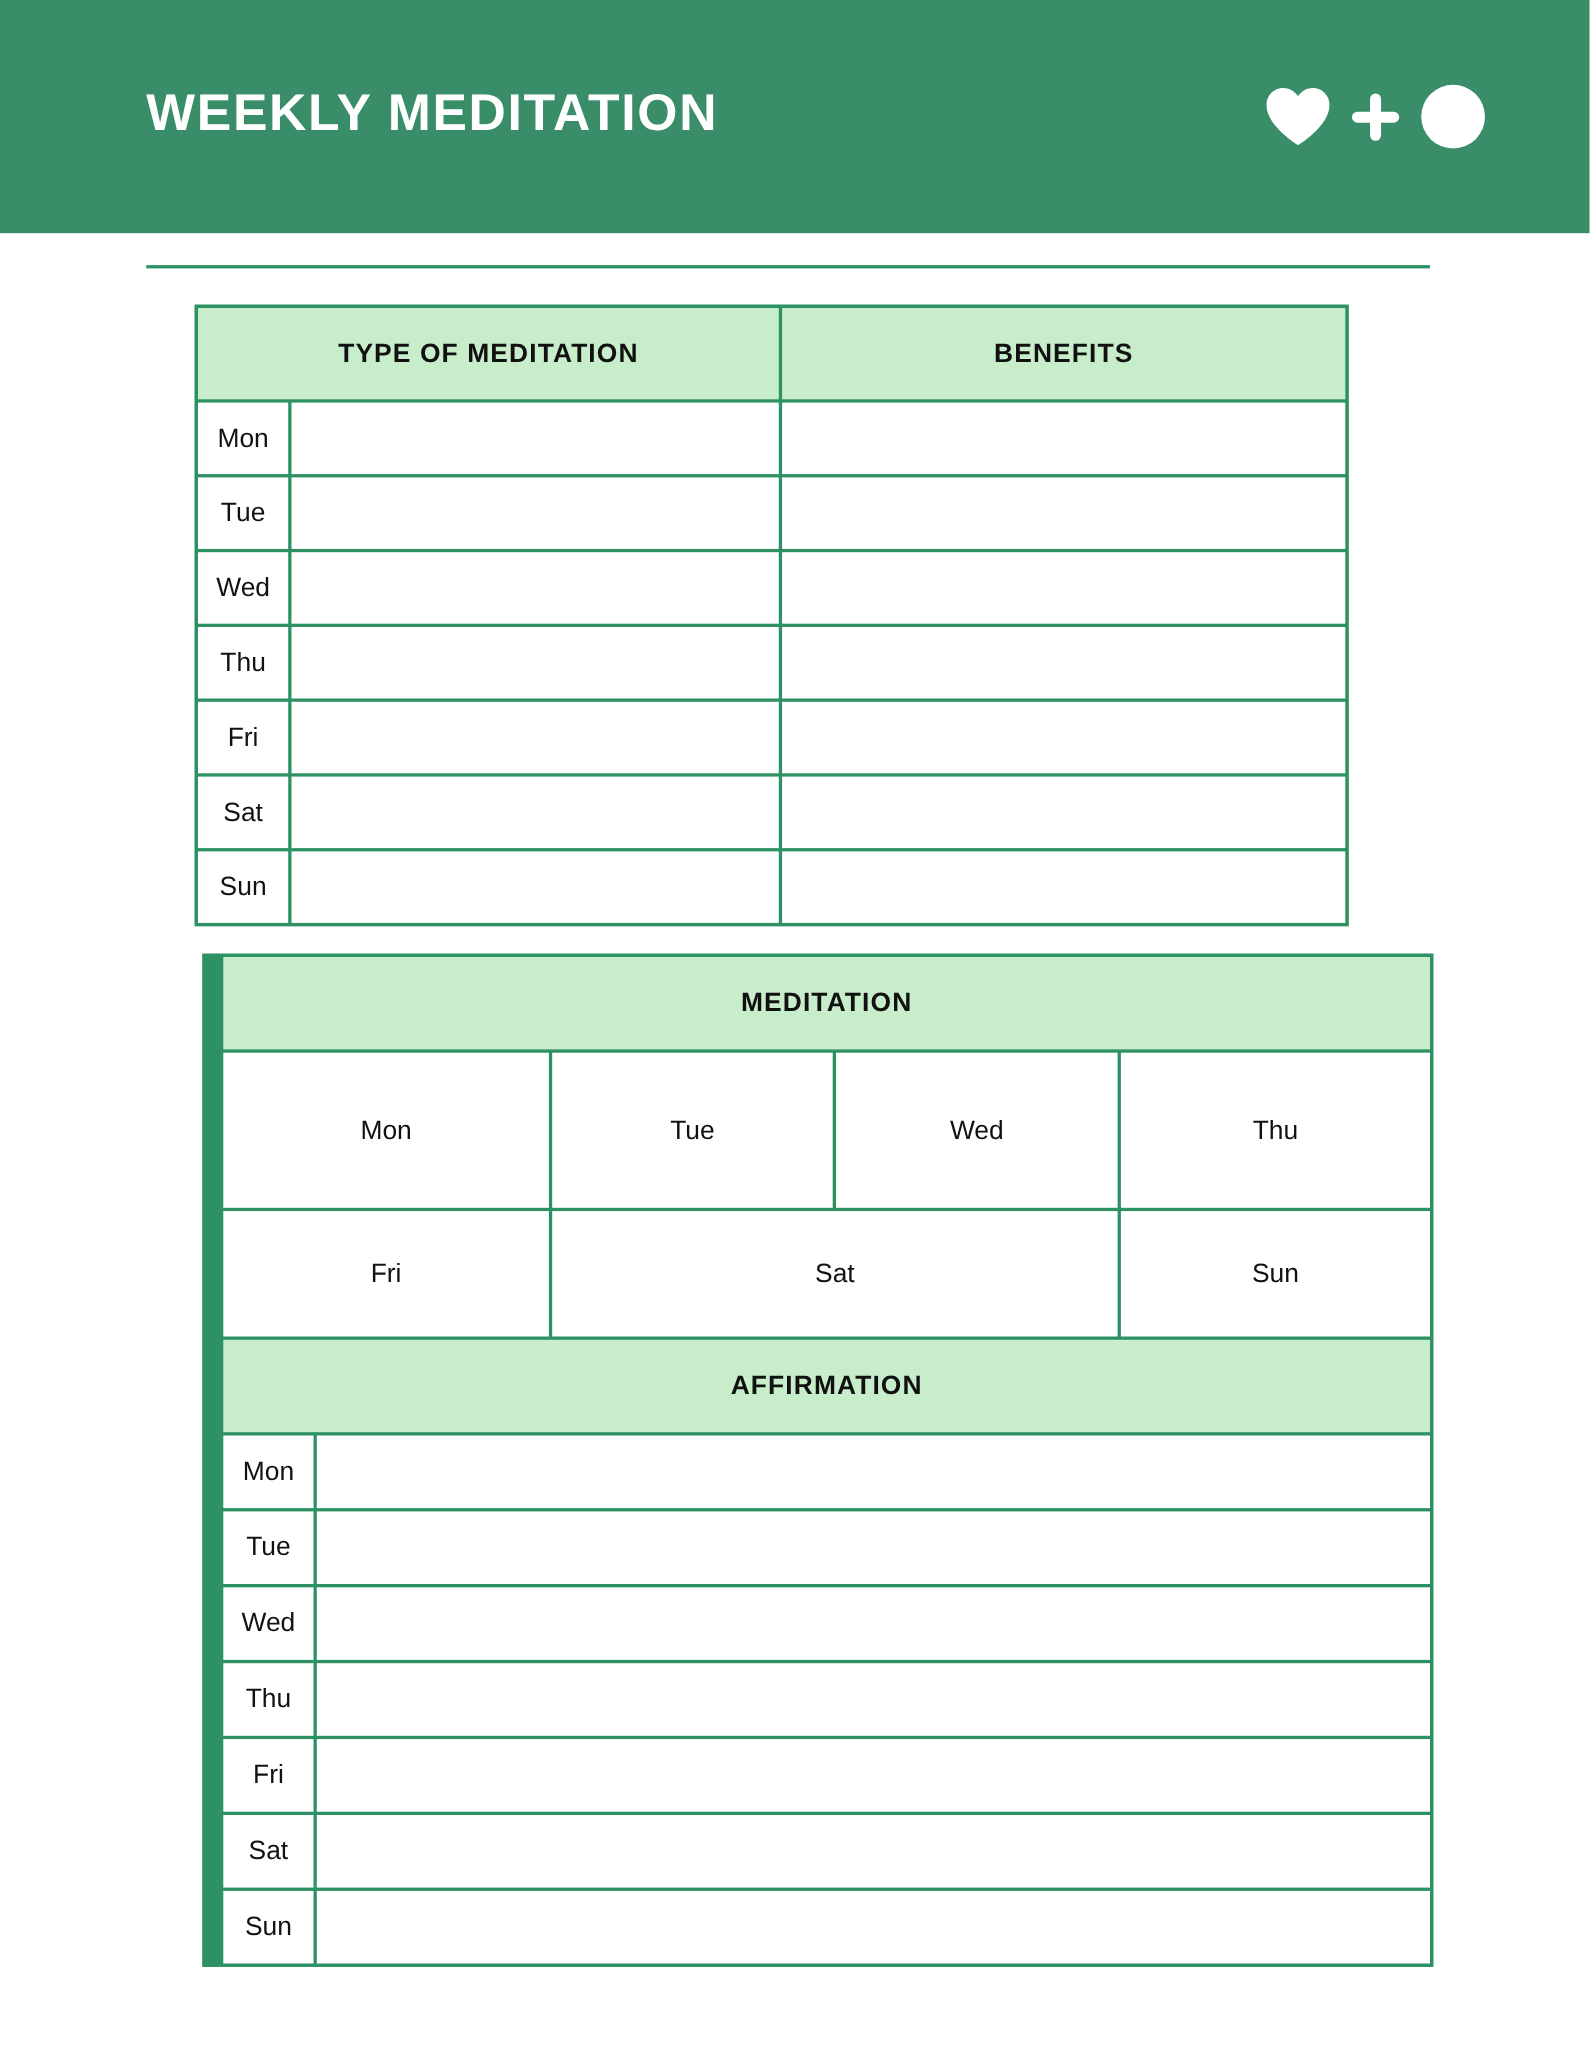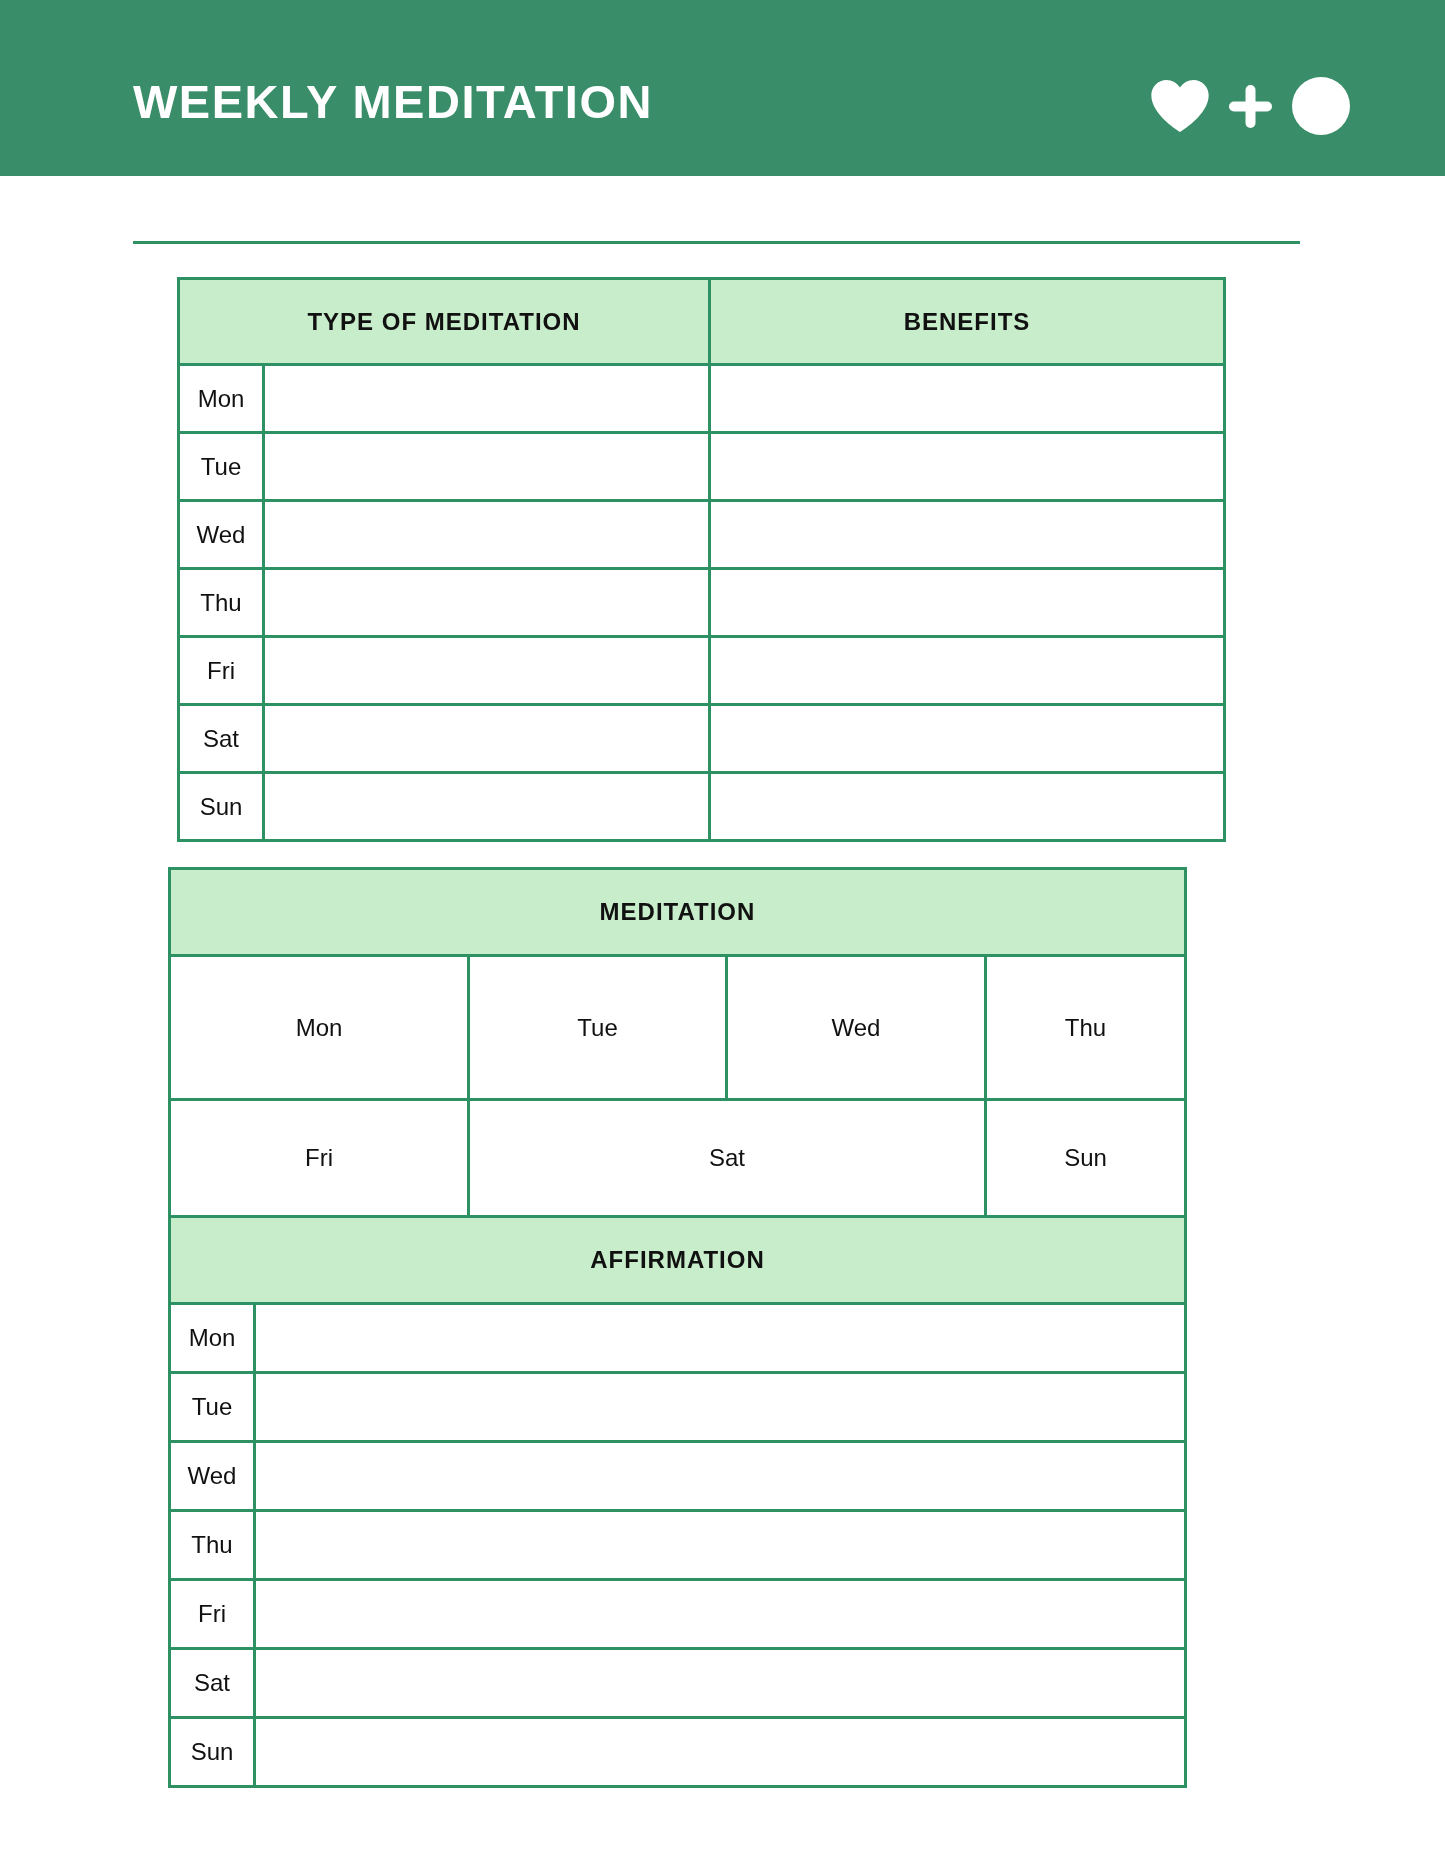--- a/index.html
+++ b/index.html
@@ -4,21 +4,21 @@
 <style>
   html, body { margin:0; padding:0; }
   body {
     width:1445px; height:1871px; position:relative; background:#ffffff;
     font-family:"Liberation Sans", sans-serif;
     overflow:hidden;
   }
 
   
   .header-band {
-    position:absolute; top:0; left:0; width:1445px; height:176px;
+    position:absolute; top:0; left:0; width:1445px; height:212px;
     background:#398d68;
   }
   .page-title {
     position:absolute; left:133px; top:74px; margin:0;
     font-size:47px; font-weight:700; letter-spacing:1.5px; color:#ffffff;
     line-height:1.2; white-space:nowrap;
   }
   .header-icons {
     position:absolute; right:95px; top:77px; height:58px;
     display:flex; align-items:center; gap:19px;
@@ -51,22 +51,22 @@
   #table1 {
     position:absolute; left:177px; top:277px; width:1049px;
     grid-template-columns:82px 443px 1fr;
     grid-template-rows:83px repeat(7, 65px);
   }
   .t1h1 { grid-column:1 / 3; }
   .t1h2 { grid-column:3 / 4; }
 
   
   #table2 {
-    position:absolute; left:168px; top:867px; width:1019px;
-    grid-template-columns:1fr; grid-auto-rows:auto;
+    position:absolute; left:184px; top:867px; width:1119px;
+    grid-template-columns:1fr; grid-auto-rows:auto;padding-left:16px;
   }
   .section-med {
     display:grid; gap:3px; background:#2e9164;
     grid-template-columns:296px 255px 256px 1fr;
     grid-template-rows:84px 141px 114px;
   }
   .med-band { grid-column:1 / 5; }
   .med-day {
     background:#ffffff; display:flex; align-items:center; justify-content:center;
     font-size:24px; font-weight:500; color:#111111;

